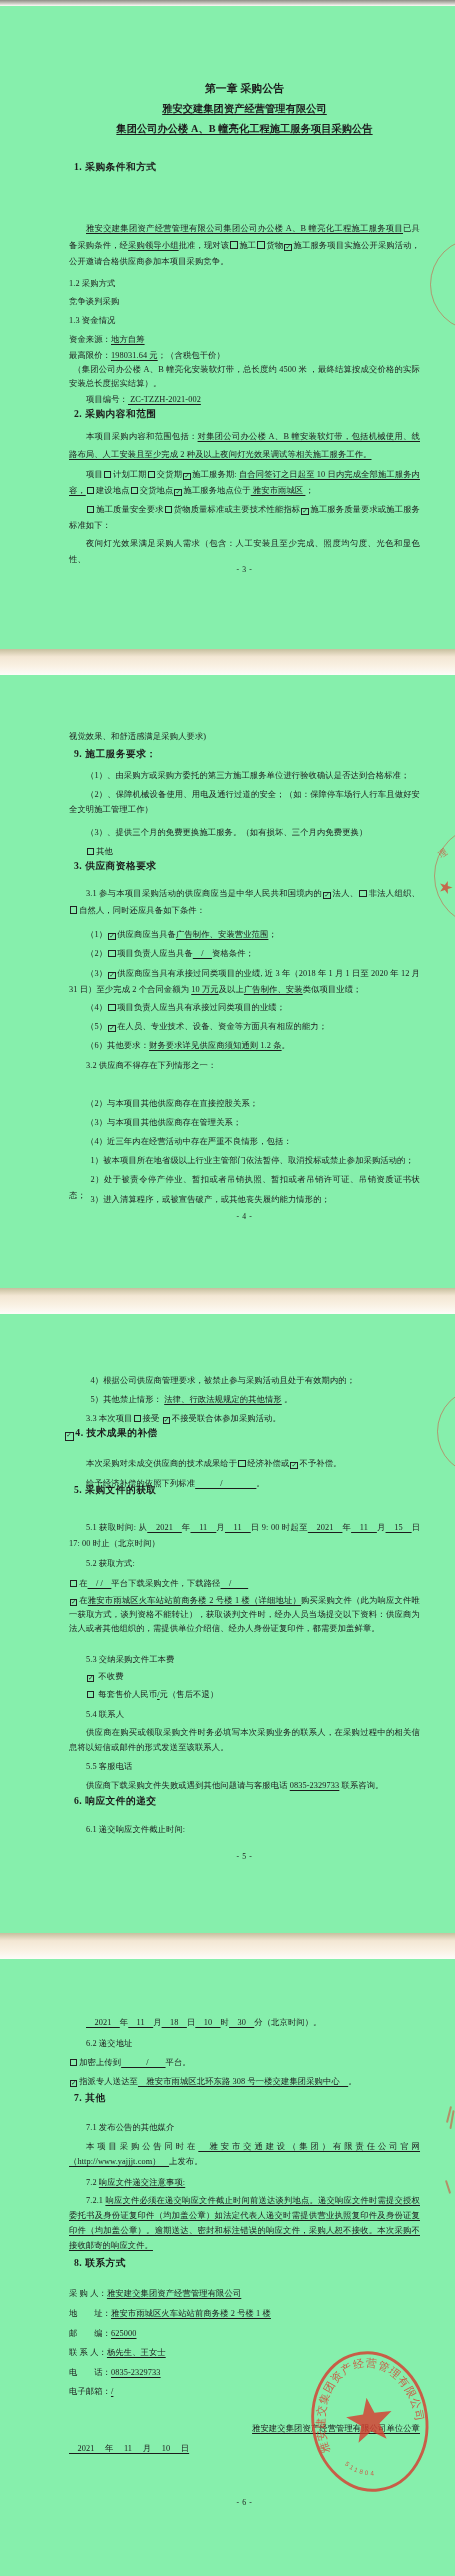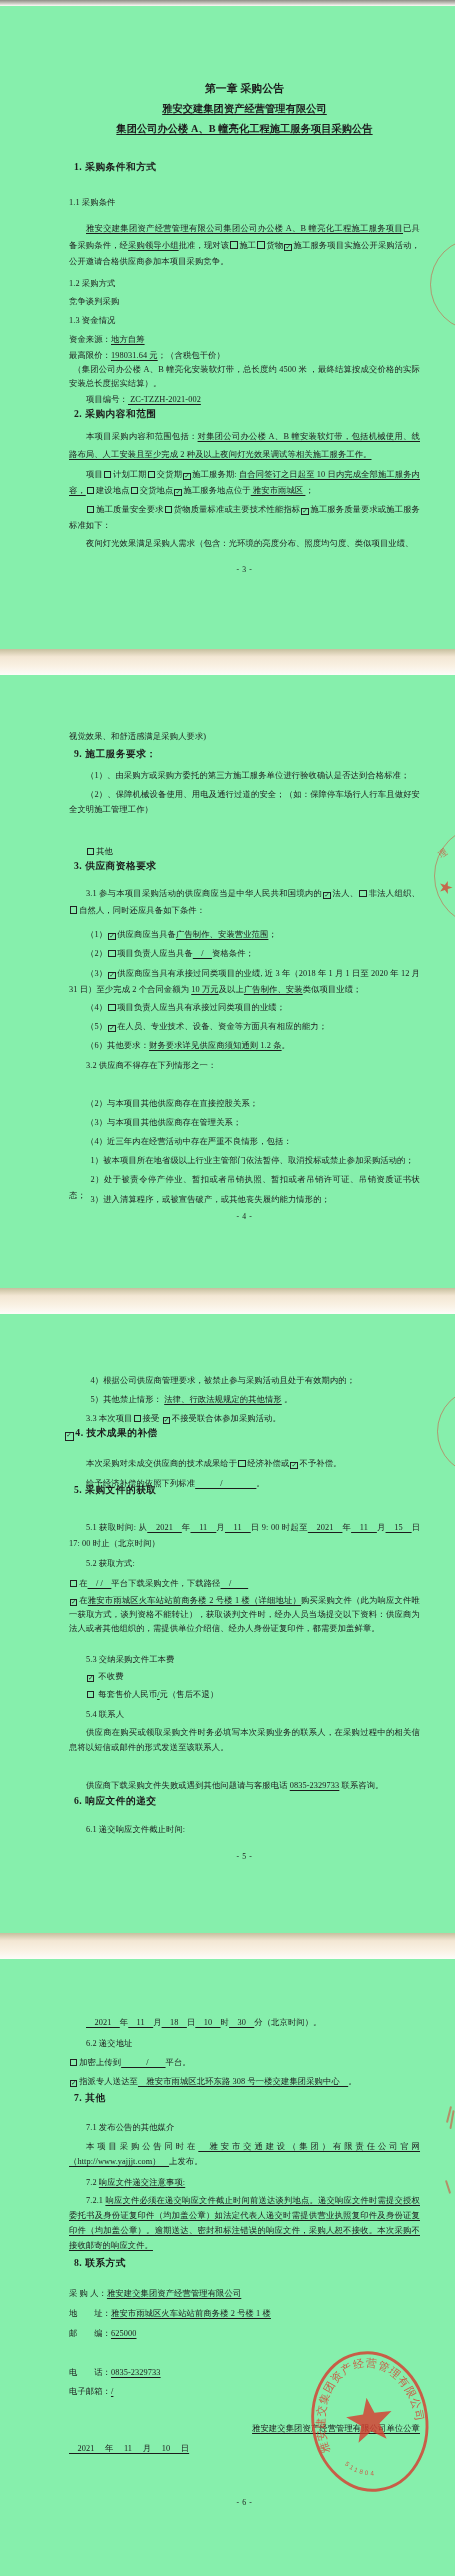--- a/index.html
+++ b/index.html
@@ -32,21 +32,20 @@
 <body>
 
 <div id="canvas">
   <div class="top-edge"></div>
 
   <div class="t center chapter" style="top:80px">第一章 采购公告</div>
   <div class="t center doctitle" style="top:101px"><span class="u">雅安交建集团资产经营管理有限公司</span></div>
   <div class="t center doctitle" style="top:121px"><span class="u">集团公司办公楼 A、B 幢亮化工程施工服务项目采购公告</span></div>
 
   <div class="t h-big" style="top:159px">1. 采购条件和方式</div>
-  <div class="t" style="top:195px">1.1 采购条件</div>
 
   <div class="t ind" style="top:221px;line-height:16.5px">
     <span class="u">雅安交建集团资产经营管理有限公司集团公司办公楼 A、B 幢亮化工程施工服务项目</span><span>已具备采购条件，经</span><span class="u">采购领导小组</span><span>批准，现对该</span><span class="cb"></span><span>施工</span><span class="cb"></span><span>货物</span><span class="cb">✓</span><span>施工服务</span><span>项目实施公开采购活动，公开邀请合格供应商参加本项目采购竞争。</span>
   </div>
 
   <div class="t" style="top:276px">1.2 采购方式</div>
   <div class="t" style="top:294px">竞争谈判采购</div>
   <div class="t" style="top:313px">1.3 资金情况</div>
 
   <div class="t" style="top:332px">
@@ -63,31 +62,32 @@
   <div class="t h-big" style="top:406px">2. 采购内容和范围</div>
   <div class="t ind" style="top:428px;line-height:17.6px">
     <span>本项目采购内容和范围包括：</span><span class="u">对集团公司办公楼 A、B 幢安装软灯带，包括机械使用、线路布局、人工安装且至少完成 2 种及以上夜间灯光效果调试等相关施工服务工作。</span>
   </div>
   <div class="t ind" style="top:467px">
     <span>项目</span><span class="cb"></span><span>计划工期</span><span class="cb"></span><span>交货期</span><span class="cb">✓</span><span>施工服务期: </span><span class="u">自合同签订之日起至 10 日内完成全部施工服务内容，</span><span class="cb"></span><span>建设地点</span><span class="cb"></span><span>交货地点</span><span class="cb">✓</span><span>施工服务地点位于</span><span class="u"> 雅安市雨城区 </span><span>；</span>
   </div>
   <div class="t ind" style="top:502px">
     <span class="cb"></span><span>施工质量安全要求</span><span class="cb"></span><span>货物质量标准或主要技术性能指标</span><span class="cb">✓</span><span>施工服务质量要求或施工服务标准如下：</span>
   </div>
-  <div class="t ind" style="top:536px">夜间灯光效果满足采购人需求（包含：光环境的亮度分布、照度均匀度、类似项目业绩、</div>
+  <div class="t ind" style="top:536px">夜间灯光效果满足采购人需求（包含：人工安装且至少完成、照度均匀度、光色和显色性、</div>
   <div class="t center pgnum" style="top:562px">- 3 -</div>
 
   <div class="stamp-arc" style="left:430px;top:238px;width:91px;height:91px"></div>
 
   <div class="sep" style="top:649px"></div>
 
   <div class="t" style="top:729px">视觉效果、和舒适感满足采购人要求)</div>
   <div class="t h-big" style="top:746px">9. 施工服务要求：</div>
   <div class="t ind" style="top:768px">（1）、由采购方或采购方委托的第三方施工服务单位进行验收确认是否达到合格标准；</div>
   <div class="t ind" style="top:787px;line-height:15.4px">（2）、保障机械设备使用、用电及通行过道的安全；（如：保障停车场行人行车且做好安全文明施工管理工作）</div>
+  <div class="t ind" style="top:825px">（3）、提供三个月的免费更换施工服务。（如有损坏、三个月内免费更换）</div>
   <div class="t ind" style="top:844px">
     <span class="cb"></span><span>其他</span>
   </div>
 
   <div class="t h-big" style="top:858px">3.  供应商资格要求</div>
   <div class="t ind" style="top:886px;line-height:16.5px">
     <span>3.1 参与本项目采购活动的供应商应当是中华人民共和国境内的</span><span class="cb">✓</span><span>法人、</span><span class="cb"></span><span>非法人组织、</span><span class="cb"></span><span>自然人，同时还应具备如下条件：</span>
   </div>
 
   <div class="t ind" style="top:927px">
@@ -155,20 +155,21 @@
   </div>
   <div class="t ind" style="top:1652px">5.3 交纳采购文件工本费</div>
   <div class="t ind" style="top:1669px">
     <span class="cb">✓</span><span> 不收费</span>
   </div>
   <div class="t ind" style="top:1687px">
     <span class="cb"></span><span> 每套售价人民币</span><span class="u">/</span><span>元（售后不退）</span>
   </div>
   <div class="t ind" style="top:1707px">5.4 联系人</div>
   <div class="t ind" style="top:1725px;line-height:15.4px">供应商在购买或领取采购文件时务必填写本次采购业务的联系人，在采购过程中的相关信息将以短信或邮件的形式发送至该联系人。</div>
+  <div class="t ind" style="top:1759px">5.5 客服电话</div>
   <div class="t ind" style="top:1778px">
     <span>供应商下载采购文件失败或遇到其他问题请与客服电话 </span><span class="u">0835-2329733</span><span> 联系咨询。</span>
   </div>
   <div class="t h-big" style="top:1793px">6.  响应文件的递交</div>
   <div class="t ind" style="top:1822px">6.1 递交响应文件截止时间:</div>
   <div class="t center pgnum" style="top:1849px">- 5 -</div>
 
   <div class="stamp-arc" style="left:437px;top:1388px;width:85px;height:85px"></div>
 
   <div class="sep" style="top:1933px"></div>
@@ -197,20 +198,23 @@
   <div class="t h-big" style="top:2255px">8.  联系方式</div>
 
   <div class="t" style="top:2286px">
     <span>采 购 人：</span><span class="u contact-val" style="padding-right:40px">雅安建交集团资产经营管理有限公司</span>
   </div>
   <div class="t" style="top:2306px">
     <span>地　　址：</span><span class="u contact-val" style="padding-right:10.2px">雅安市雨城区火车站站前商务楼 2 号楼 1 楼</span>
   </div>
   <div class="t" style="top:2326px">
     <span>邮　　编：</span><span class="u contact-val" style="padding-right:74px">625000</span>
+  </div>
+  <div class="t" style="top:2345px">
+    <span>联 系 人：</span><span class="u contact-val" style="padding-right:23px">杨先生、王女士</span>
   </div>
   <div class="t" style="top:2365px">
     <span>电　　话：</span><span class="u contact-val" style="padding-right:31px">0835-2329733</span>
   </div>
   <div class="t" style="top:2384px">
     <span>电子邮箱：</span><span class="u">/</span>
   </div>
 
   <div class="t" style="top:2421px;text-align:right">
     <span class="u">雅安建交集团资产经营管理有限公司单位公章</span>

